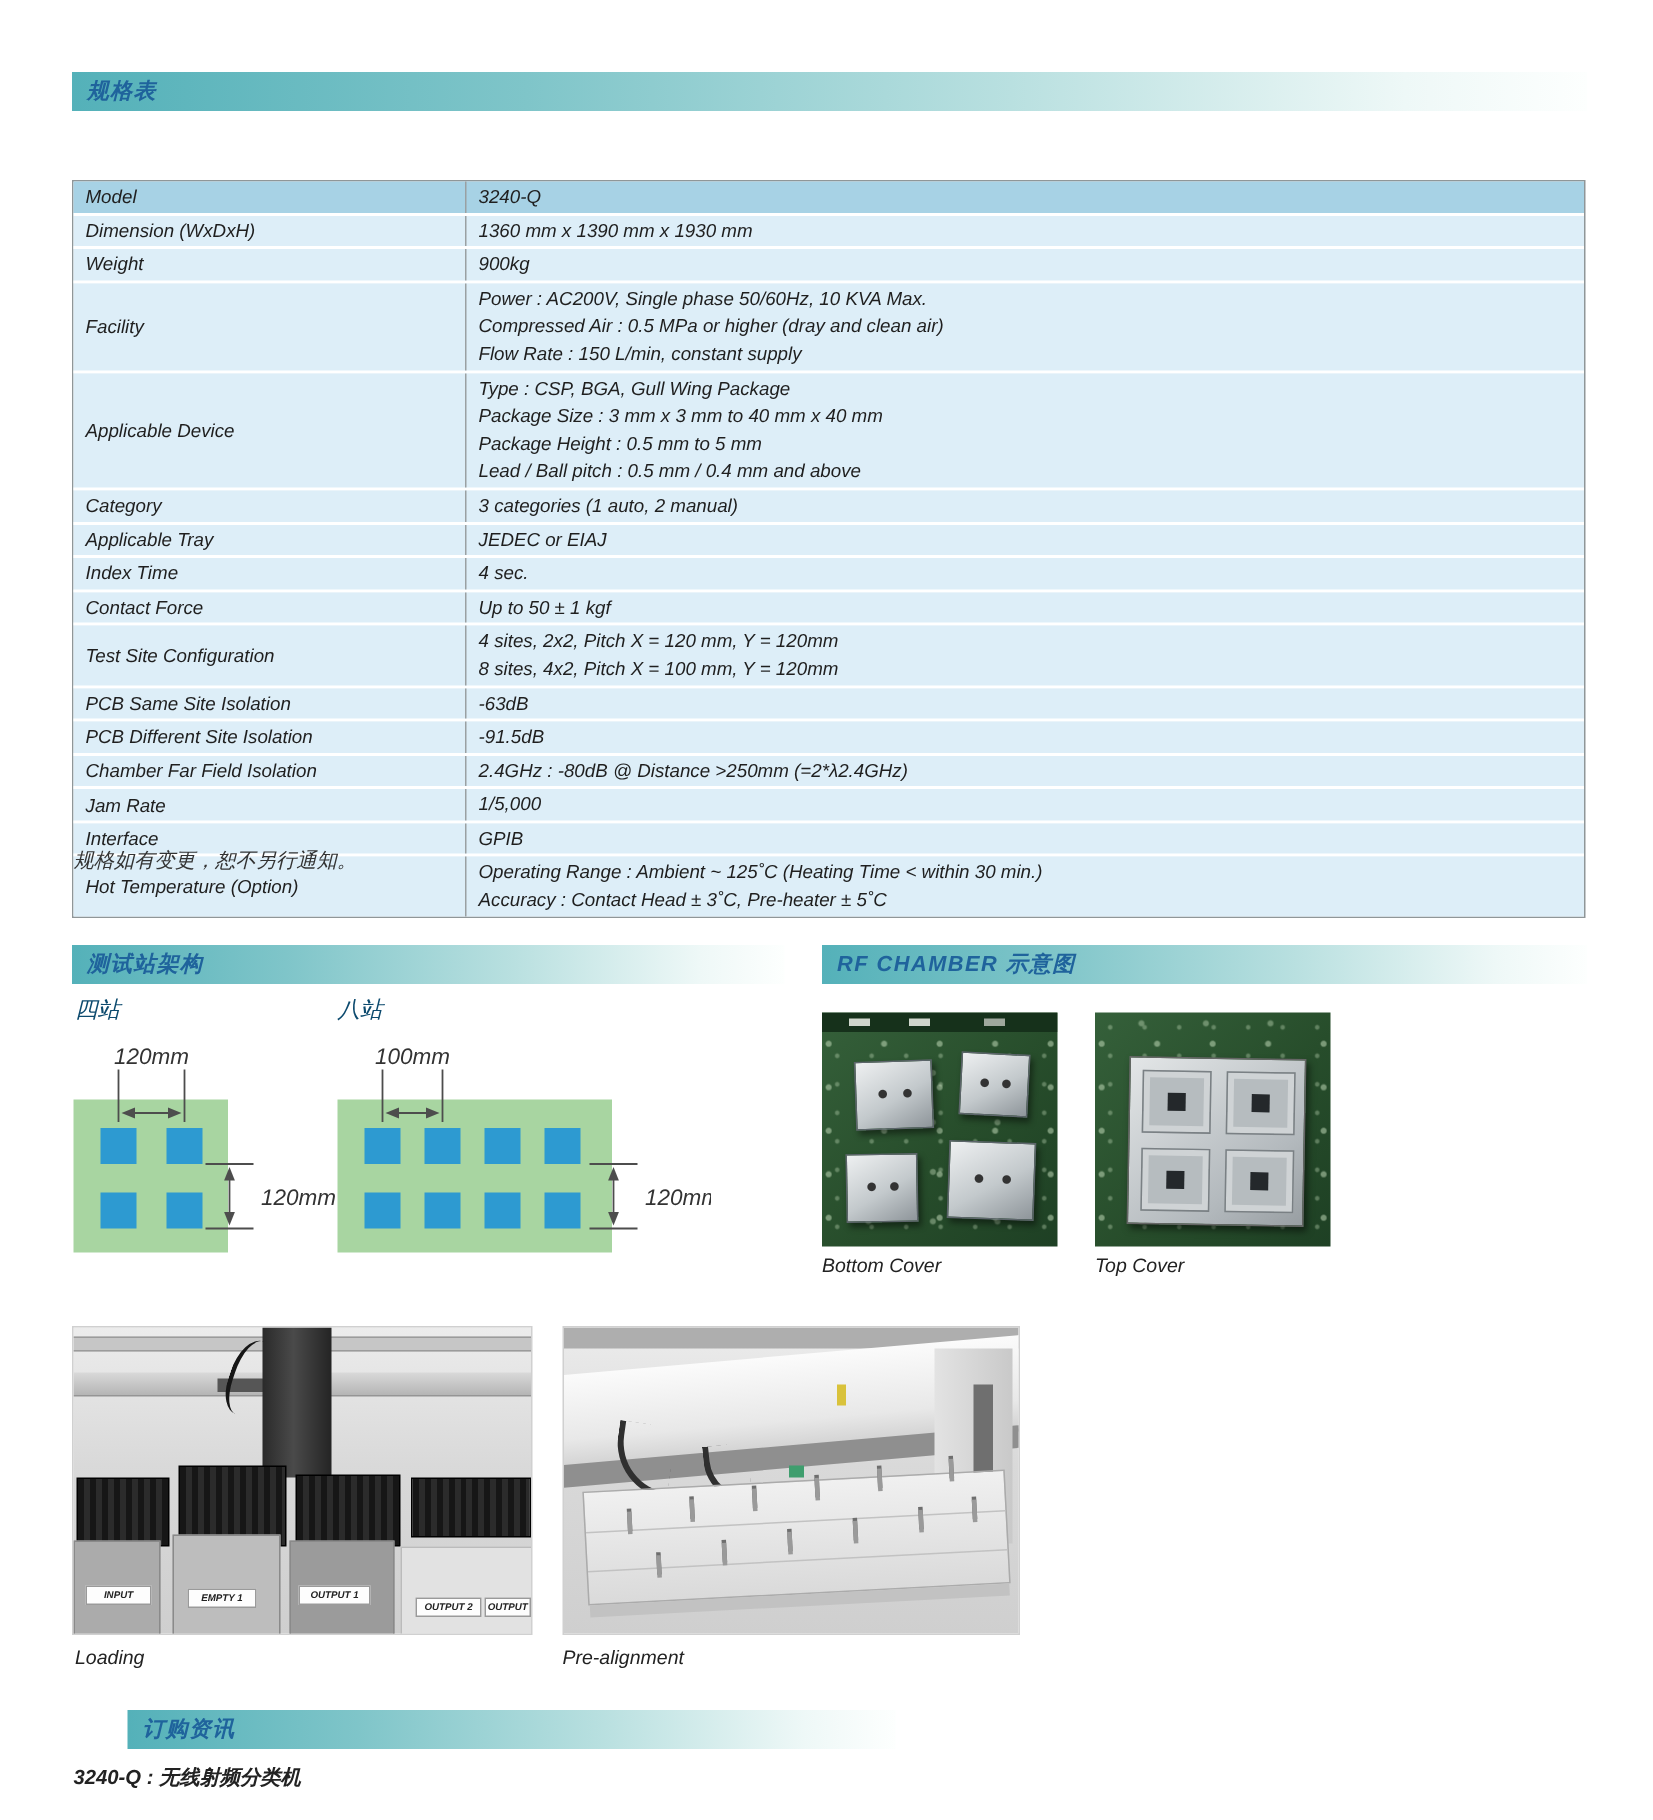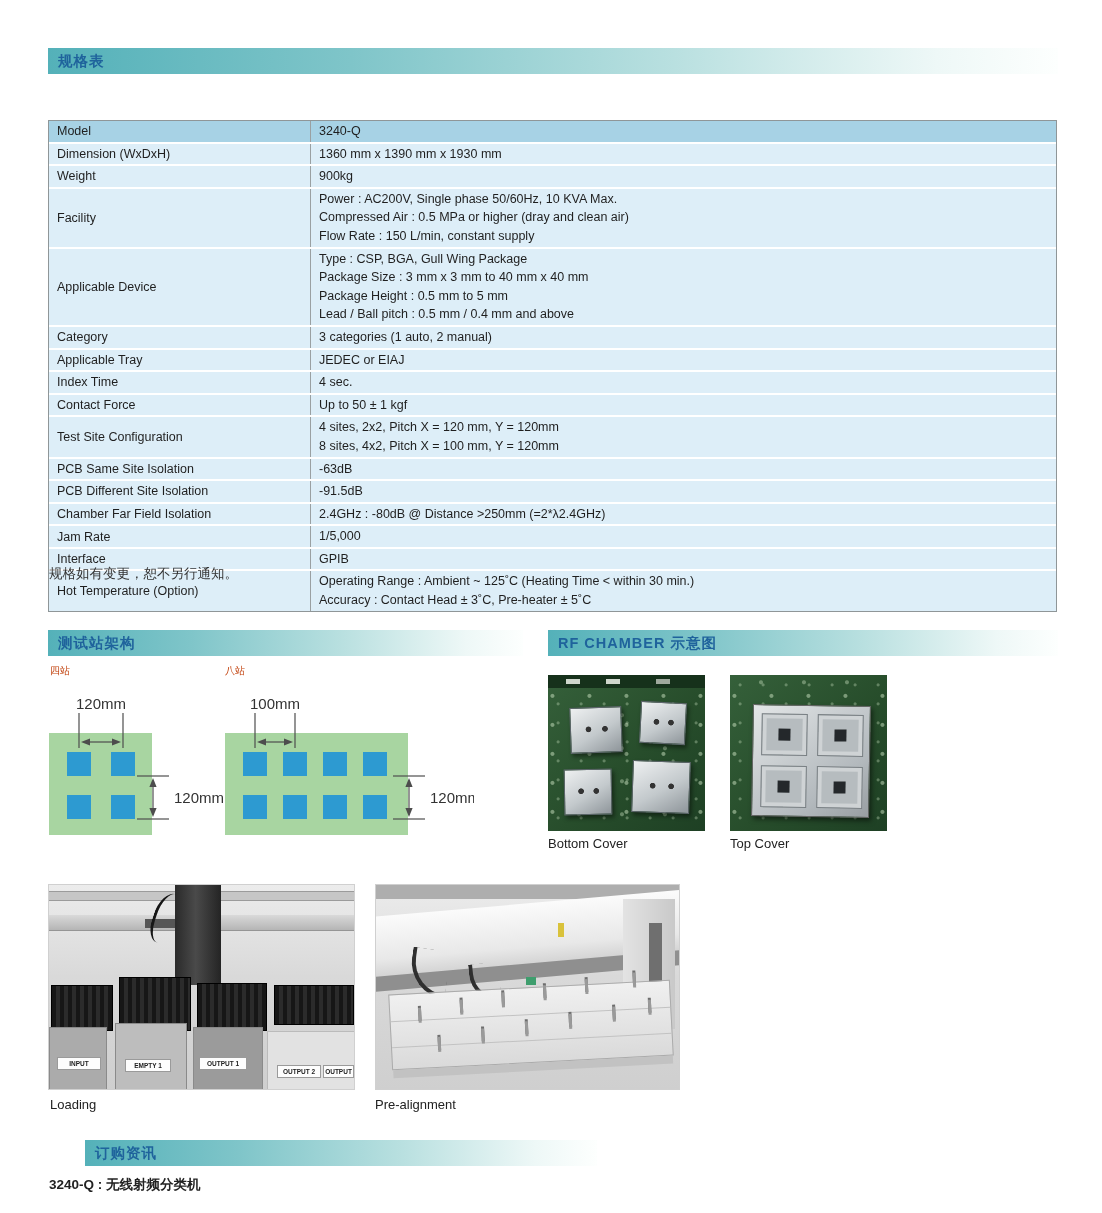--- a/index.html
+++ b/index.html
@@ -1,18 +1,18 @@
 <!DOCTYPE html>
 <html><head>
 <meta charset="utf-8">
 <style>
   * { box-sizing: border-box; margin: 0; padding: 0; }
   html,body { background:#fff; }
   body { font-family: "Liberation Sans", sans-serif; color:#1f1f1f; }
-  .page { position:relative; width:1067px; height:1213px; background:#ffffff; overflow:hidden; }
+  .page { position:relative; width:1067px; height:1213px; background:#ffffff; overflow:hidden;font-style:italic; }
 
   
   .banner {
     position:absolute; height:26px; line-height:26px;
     background: linear-gradient(90deg,#54b1b9 0%,#7fc5c9 30%,#b9e0e0 62%,#eef8f7 88%,#fdfffe 100%);
     color:#1f639c; font-weight:bold; font-size:14.5px; padding-left:10px;
     letter-spacing:1px;
   }
   .banner-spec  { left:48px; top:48px;  width:1010px; }
   .banner-test  { left:48px; top:630px; width:475px;  }
@@ -28,21 +28,21 @@
   .trow:last-child { border-bottom:none; }
   .trow.thead { background:#a7d2e5; }
   .tcell { padding:1px 8px; }
   .tlabel { width:262px; flex:0 0 262px; border-right:1px solid #9aa0a2; display:flex; align-items:center; }
   .tvalue { flex:1; padding-top:1px; padding-bottom:1px; }
   .tline { line-height:18.6px; white-space:nowrap; }
 
   .spec-note { position:absolute; left:49px; top:565px; font-size:13.5px; color:#333; }
 
   
-  .station-label { position:absolute; top:664px; font-size:10px; color:#c2410c;text-align:right; }
+  .station-label { position:absolute; top:664px; font-size:15px; color:#0c4a6e;text-align:right; }
   .station-label-4 { left:50px; }
   .station-label-8 { left:225px; }
   .diagram { position:absolute; top:696px; }
   .diagram-4 { left:48px;  width:220px; height:156px; }
   .diagram-8 { left:224px; width:250px; height:156px; }
   .diagram svg { display:block; }
   .dim-text { font-size:15px; fill:#333; font-family:"Liberation Sans",sans-serif; }
 
   
   .photo { position:absolute; overflow:hidden; }

